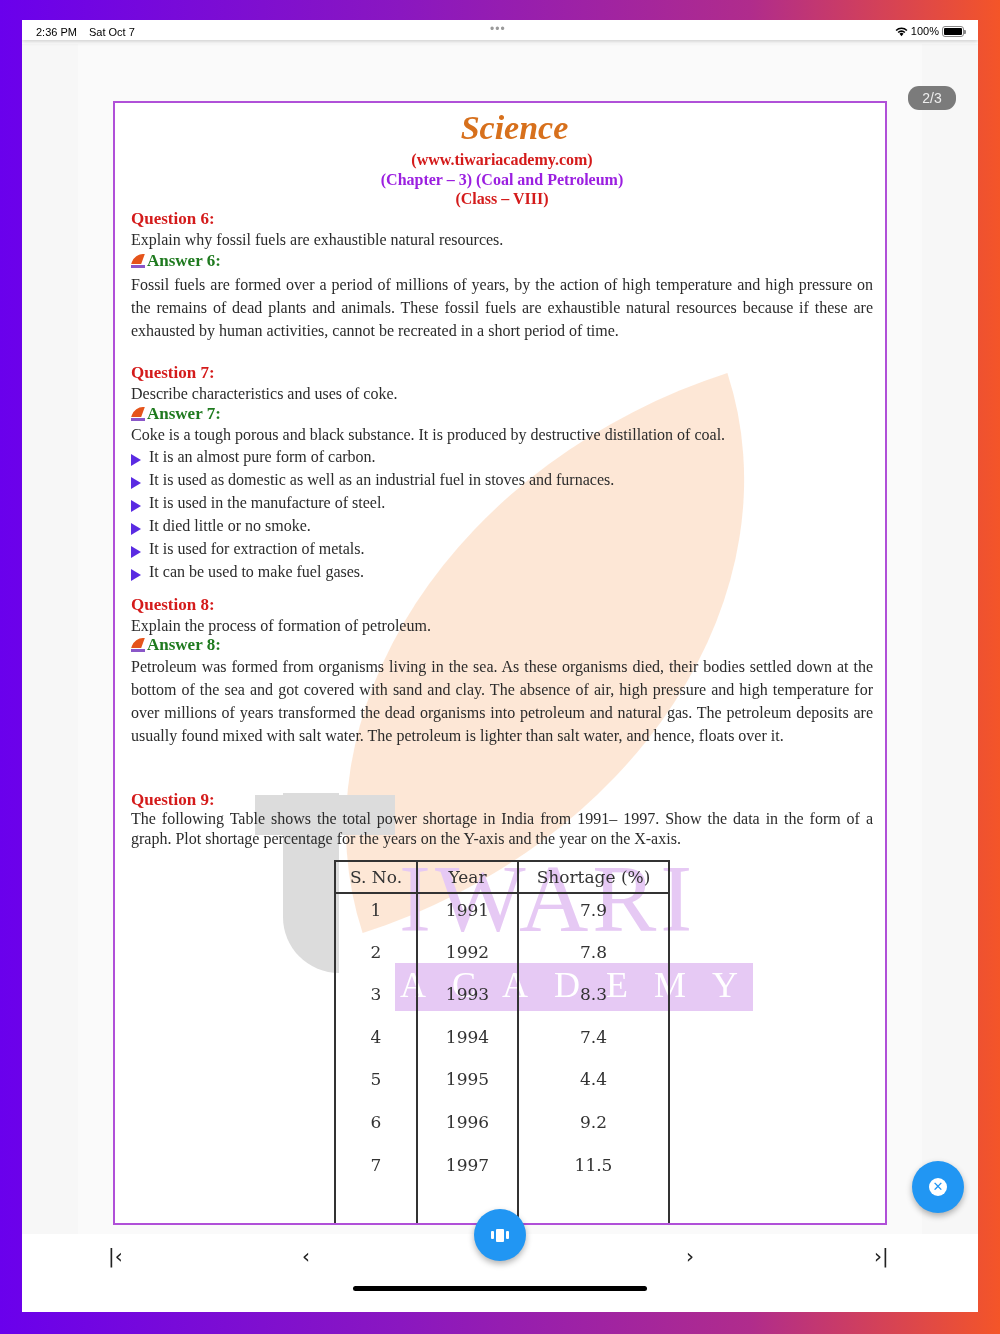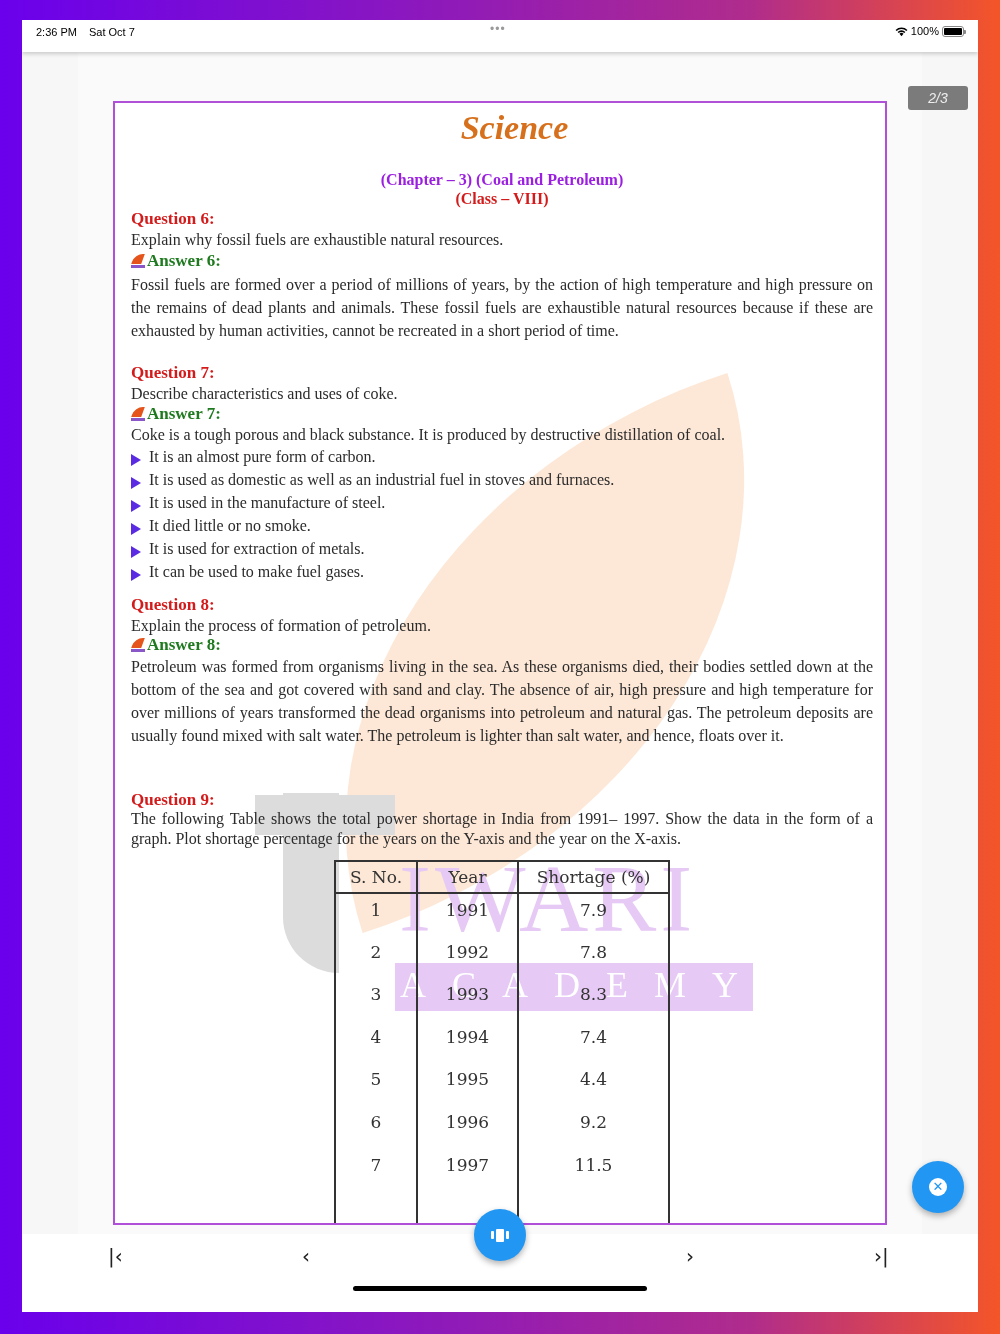--- a/index.html
+++ b/index.html
@@ -7,39 +7,39 @@
     body {
       background: linear-gradient(90deg, #6a00ec 0%, #8a17c0 40%, #b02c8c 75%, #f45528 100%);
       font-family: "Liberation Sans", sans-serif;
       position: relative;
     }
     .device {
       position: absolute; left: 22px; top: 20px; width: 956px; height: 1292px;
       background: #ffffff; overflow: hidden;
     }
     .statusbar {
-      position: absolute; left: 0; top: 0; width: 956px; height: 32px;
+      position: absolute; left: 0; top: 0; width: 956px; height: 20px;
       background: #fff; box-shadow: 0 2px 4px rgba(0,0,0,0.18); z-index: 5;
       font-size: 11px; color: #000;
     }
     .statusbar .time { position: absolute; left: 14px; top: 6px; }
     .statusbar .date { position: absolute; left: 67px; top: 6px; }
     .statusbar .dots { position: absolute; left: 468px; top: 2px; font-size: 12px; color: #9a9a9a; letter-spacing: 1px; }
     .statusbar .right { position: absolute; right: 14px; top: 5px; display: flex; align-items: center; gap: 3px; }
     .wifi { width: 13px; height: 11px; position: relative; }
     .battery { width: 22px; height: 11px; border: 1px solid #888; border-radius: 3px; padding: 1px; position: relative; }
     .battery .fill { width: 100%; height: 100%; background: #000; border-radius: 1px; }
     .battery::after { content: ""; position: absolute; right: -3px; top: 3px; width: 2px; height: 4px; background: #888; border-radius: 0 1px 1px 0; }
 
     .viewer { position: absolute; left: 0; top: 24px; width: 956px; height: 1190px; background: #f7f7f7; }
     .viewer .col { position: absolute; left: 56px; top: 0; width: 844px; height: 1190px; background: #fafafa; }
     .page-indicator {
-      position: absolute; left: 886px; top: 42px; width: 60px; height: 24px;
-      background: #7b7b7b; color: #eee; border-radius: 3px; font-size: 14px;
-      text-align: center; line-height: 24px; z-index: 4; font-style: italic;
+      position: absolute; left: 886px; top: 42px; width: 48px; height: 24px;
+      background: #7b7b7b; color: #eee; border-radius: 11px; font-size: 14px;
+      text-align: center; line-height: 24px; z-index: 4;
     }
     .page {
       position: absolute; left: 91px; top: 57px; width: 774px; height: 1124px;
       background: #fff; border: 2px solid #b050d8; overflow: hidden;
       font-family: "Liberation Serif", serif; color: #2b2b2b;
     }
     .wm-leaf {
       position: absolute; left: 170px; top: 340px; width: 520px; height: 420px;
       background: #fde3cf; border-radius: 100% 0 100% 0; transform: rotate(-18deg);
       opacity: 0.85;
@@ -102,20 +102,21 @@
 
     <div class="page">
       <div class="wm-leaf"></div>
       <div class="wm-t-bar"></div>
       <div class="wm-t-stem"></div>
       <div class="wm-tiwari">IWARI</div>
       <div class="wm-academy">ACADEMY</div>
 
       <div class="content">
         <div class="title">Science</div>
+        <div class="sub" style="top:48px;color:#d41b1b;">(www.tiwariacademy.com)</div>
         <div class="sub" style="top:68px;color:#9b1fe0;">(Chapter – 3) (Coal and Petroleum)</div>
         <div class="sub" style="top:87px;color:#d41b1b;">(Class – VIII)</div>
 
         <div class="q" style="top:106px;">Question 6:</div>
         <div class="txt" style="top:125px;">Explain why fossil fuels are exhaustible natural resources.</div>
         <div class="a" style="top:148px;">
           <span class="pen"></span>
           <span>Answer 6:</span>
         </div>
         <div class="txt" style="top:170px;">Fossil fuels are formed over a period of millions of years, by the action of high temperature and high pressure on the remains of dead plants and animals. These fossil fuels are exhaustible natural resources because if these are exhausted by human activities, cannot be recreated in a short period of time.</div>

